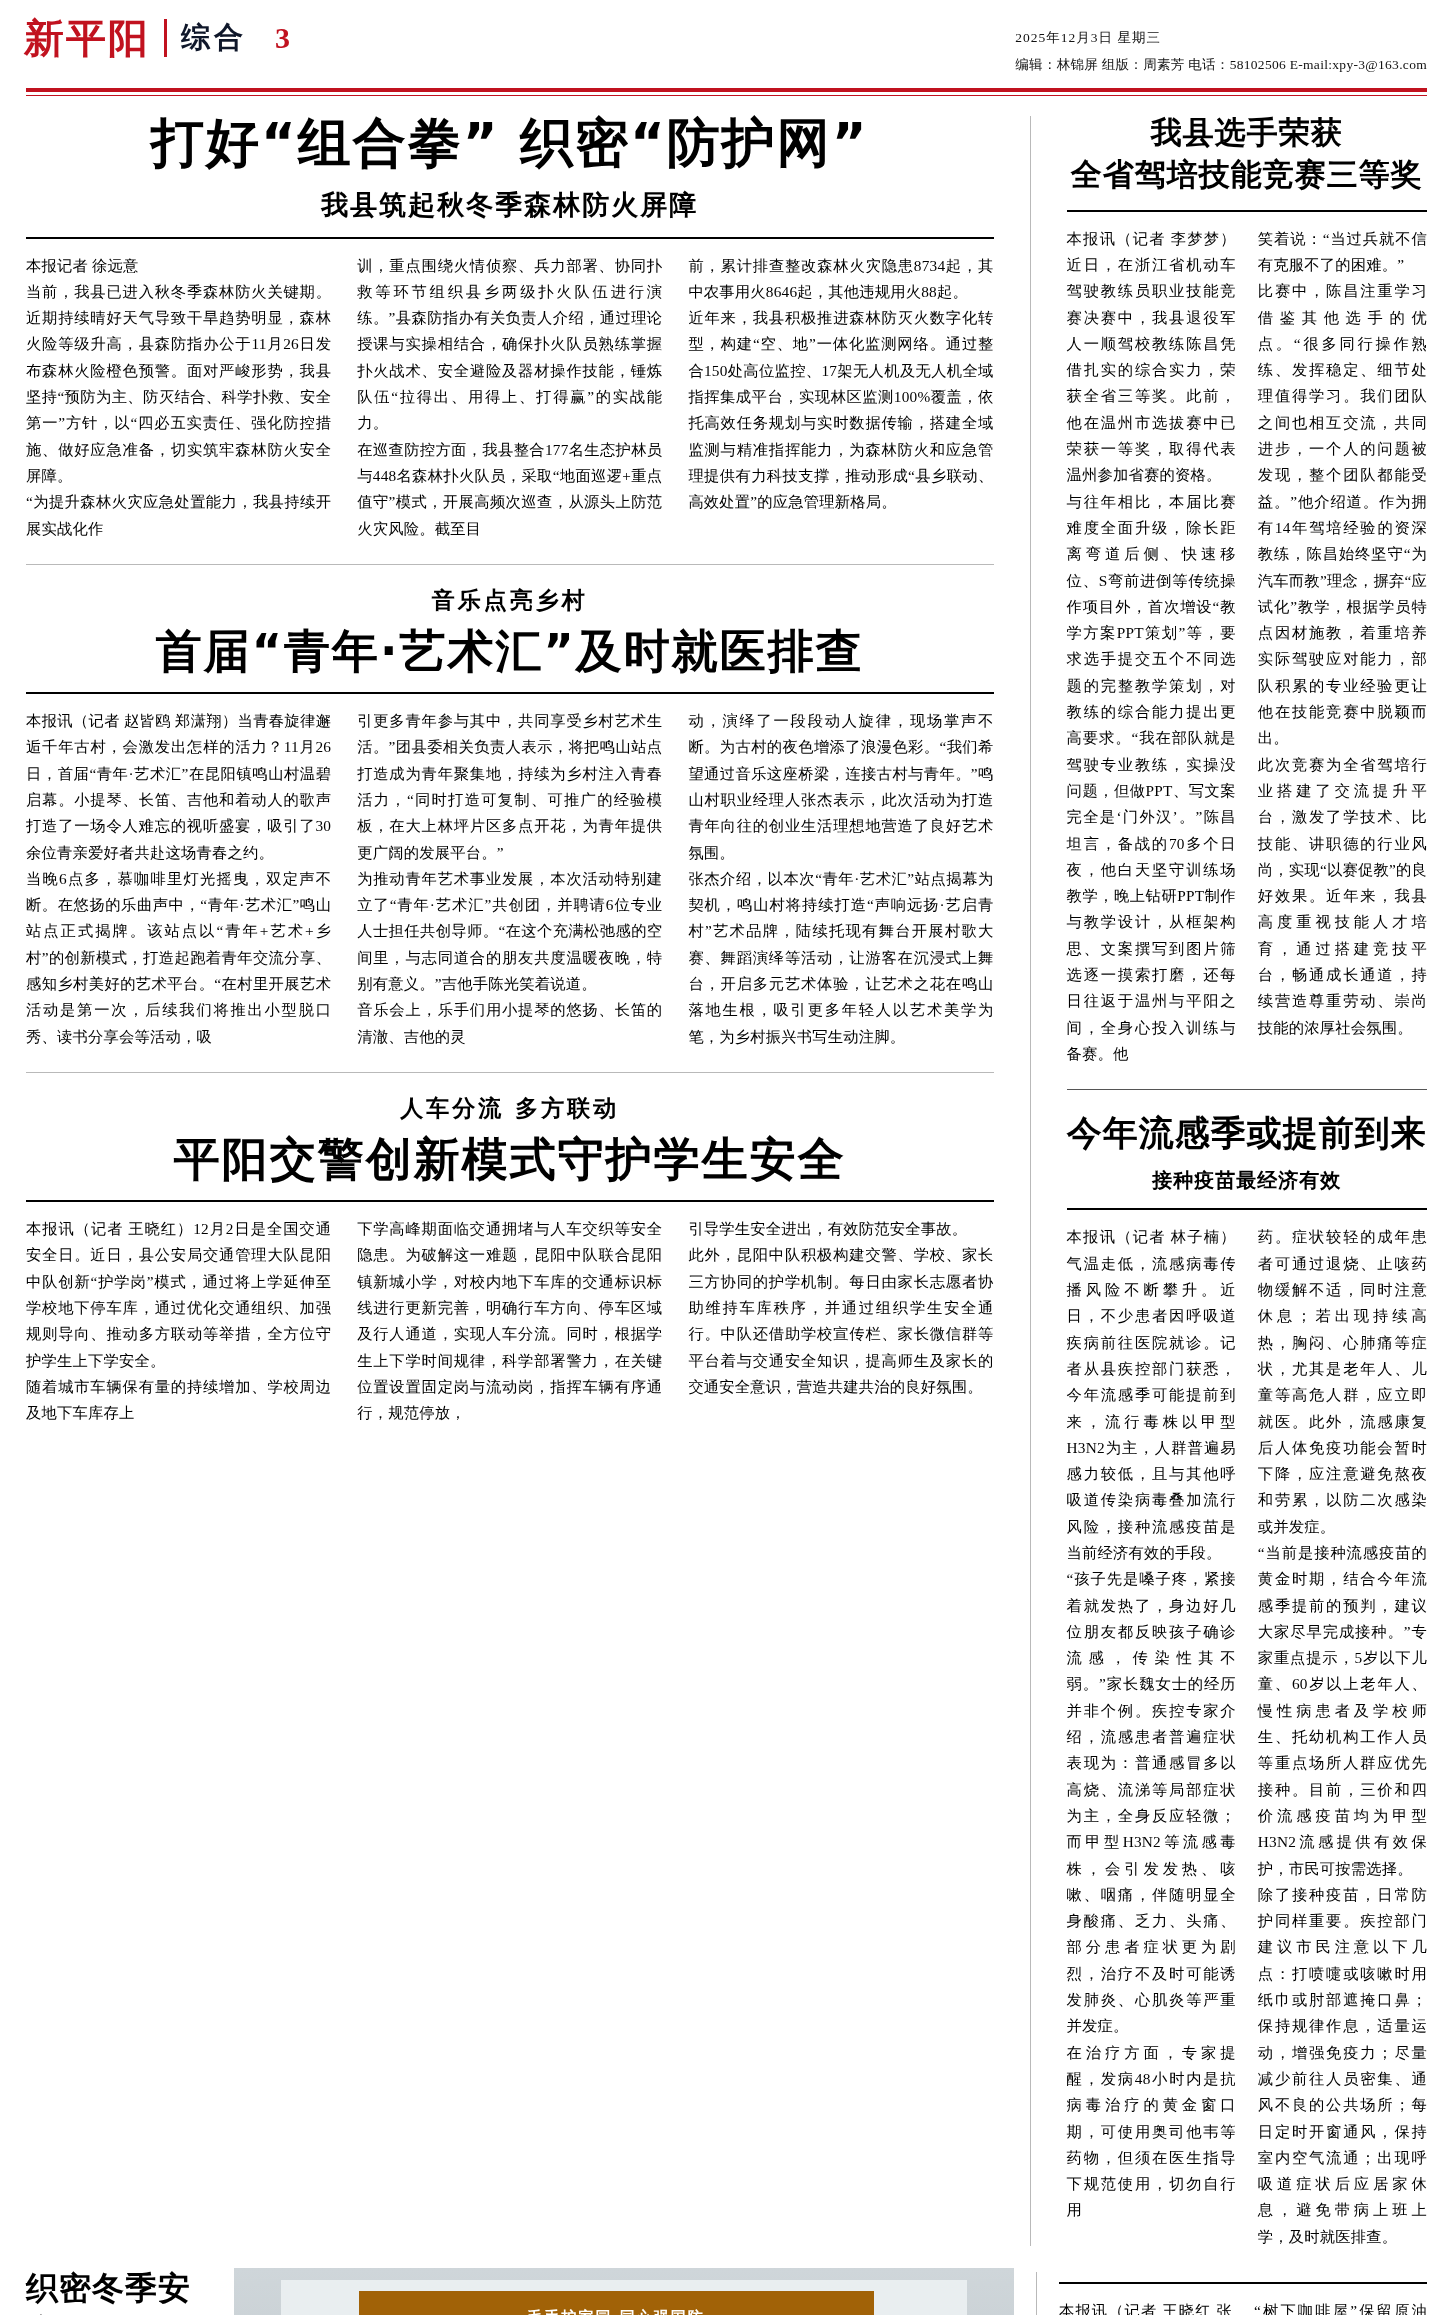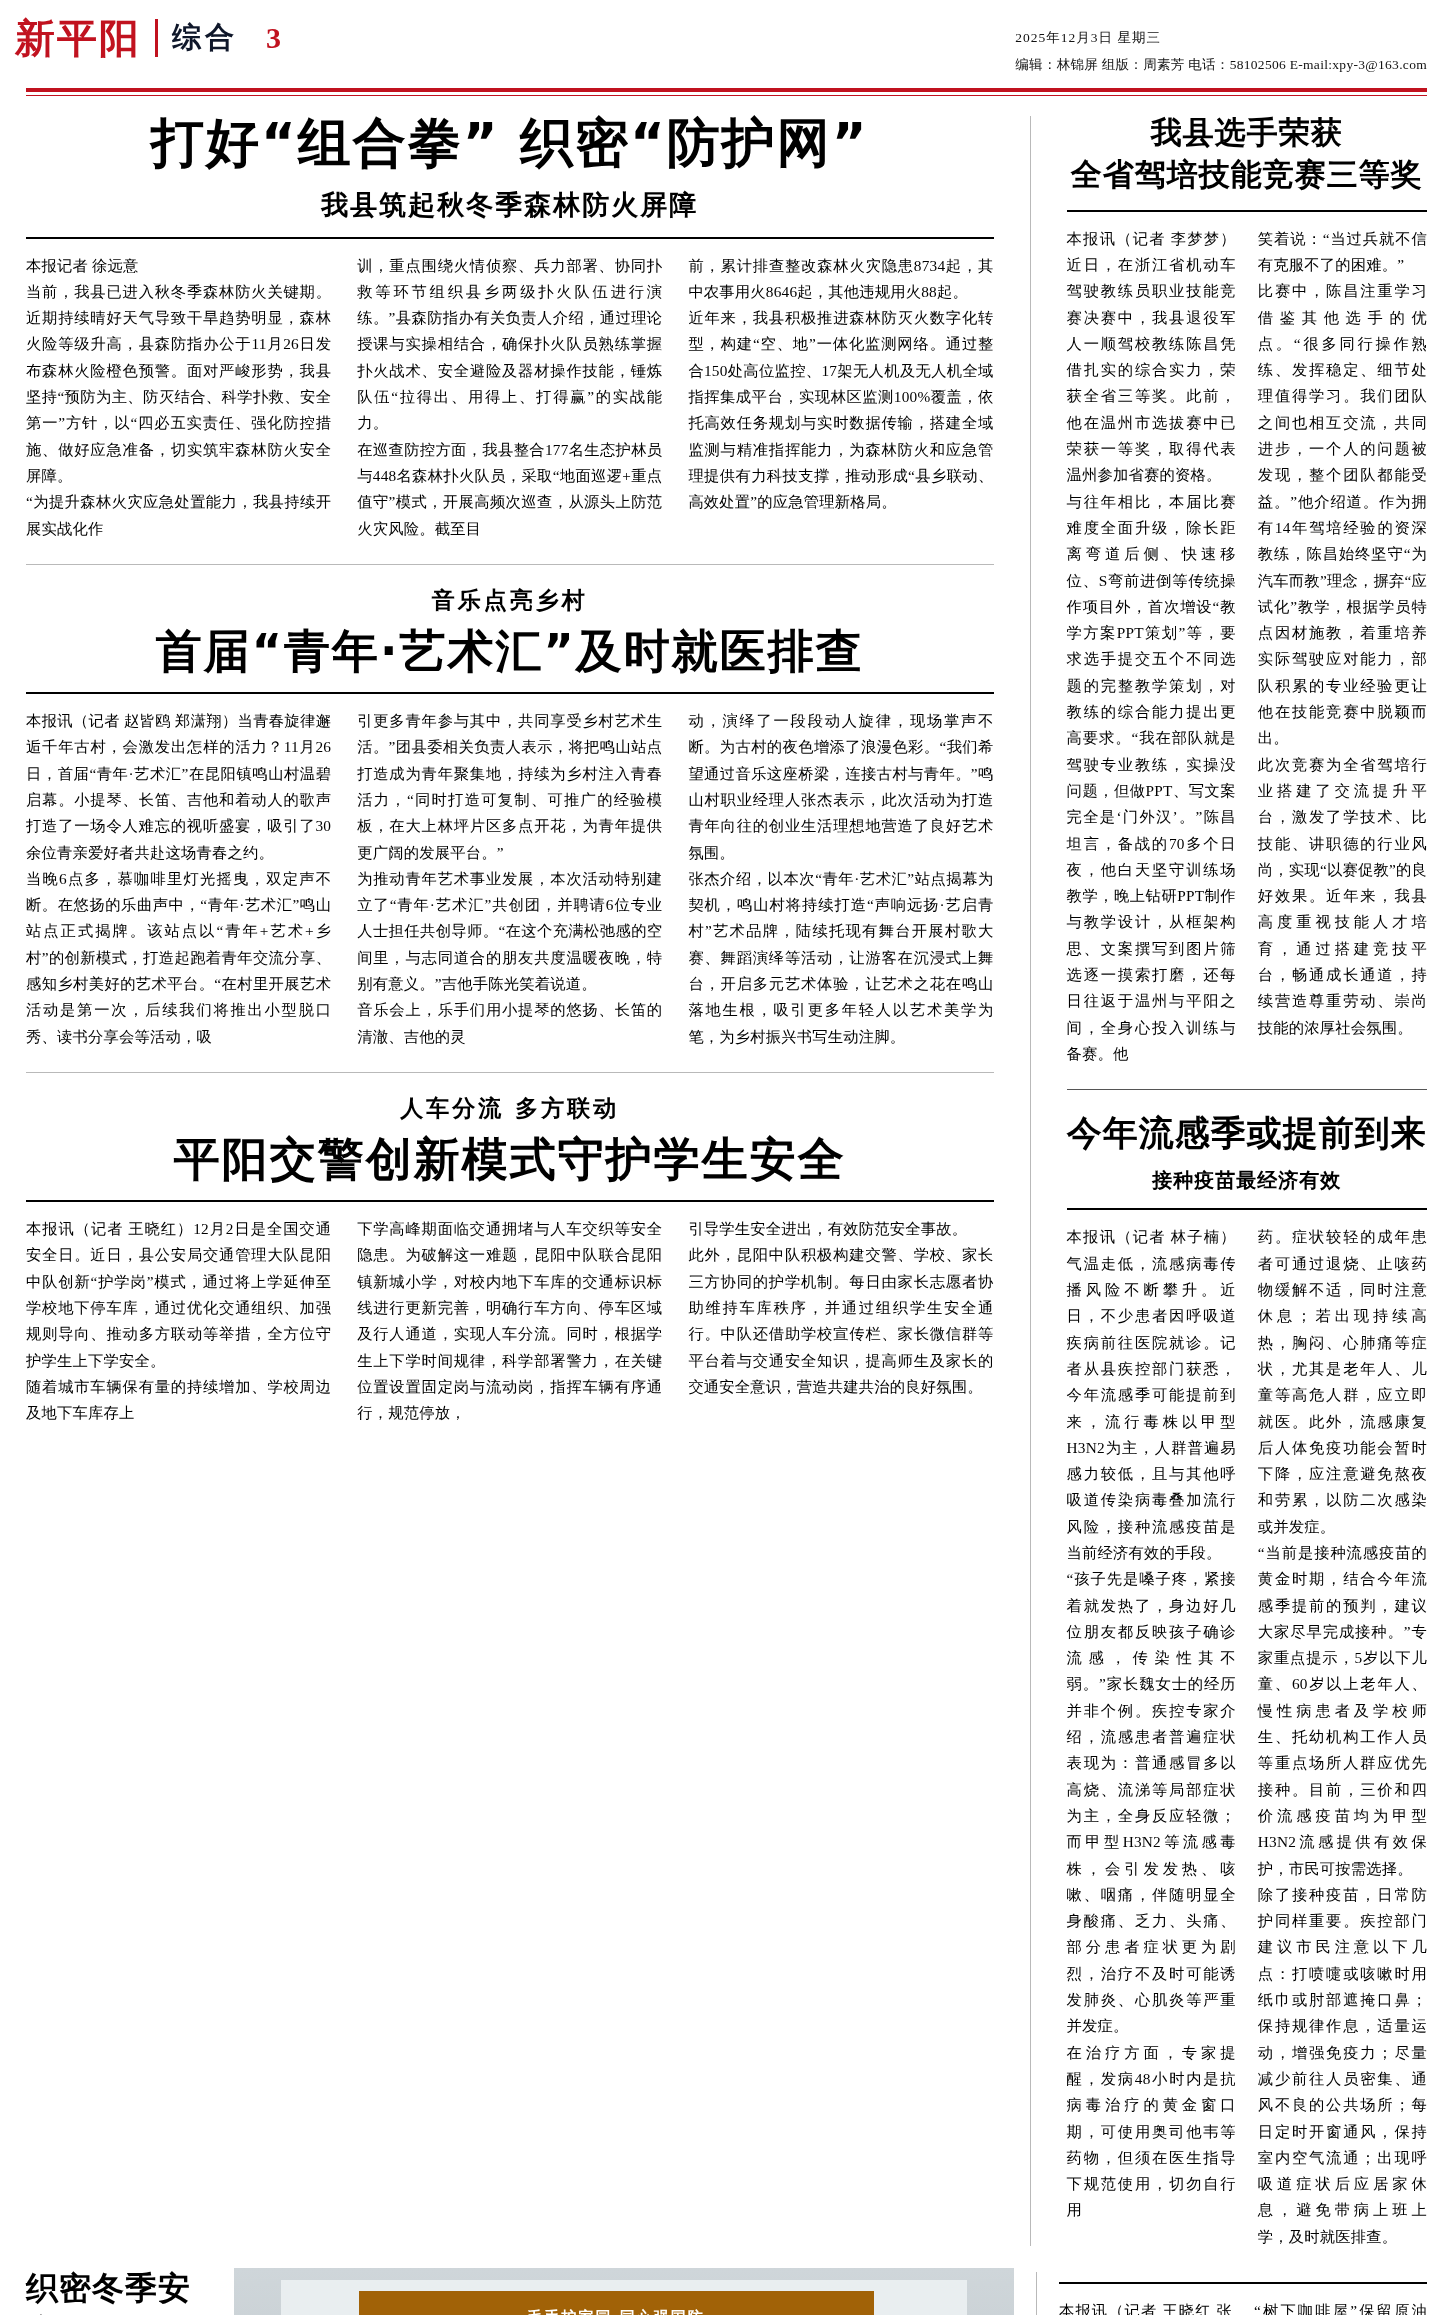--- a/index.html
+++ b/index.html
@@ -21,21 +21,21 @@
     padding: 0;
     box-sizing: border-box;
     position: relative;
   }
 
   
   .masthead {
     display: flex;
     align-items: flex-start;
     justify-content: space-between;
-    padding: 18px 26px 0 15px;
+    padding: 18px 26px 0 24px;
     box-sizing: border-box;
   }
   .masthead-left {
     display: flex;
     align-items: center;
     gap: 14px;
   }
   .paper-name {
     font-family: "DejaVu Serif", serif;
     font-size: 40px;

